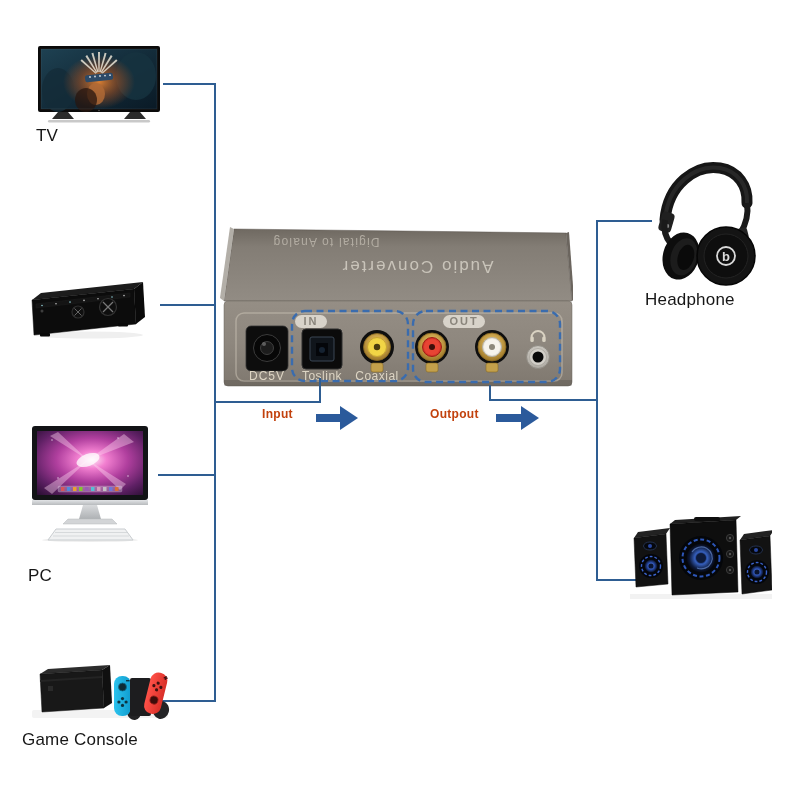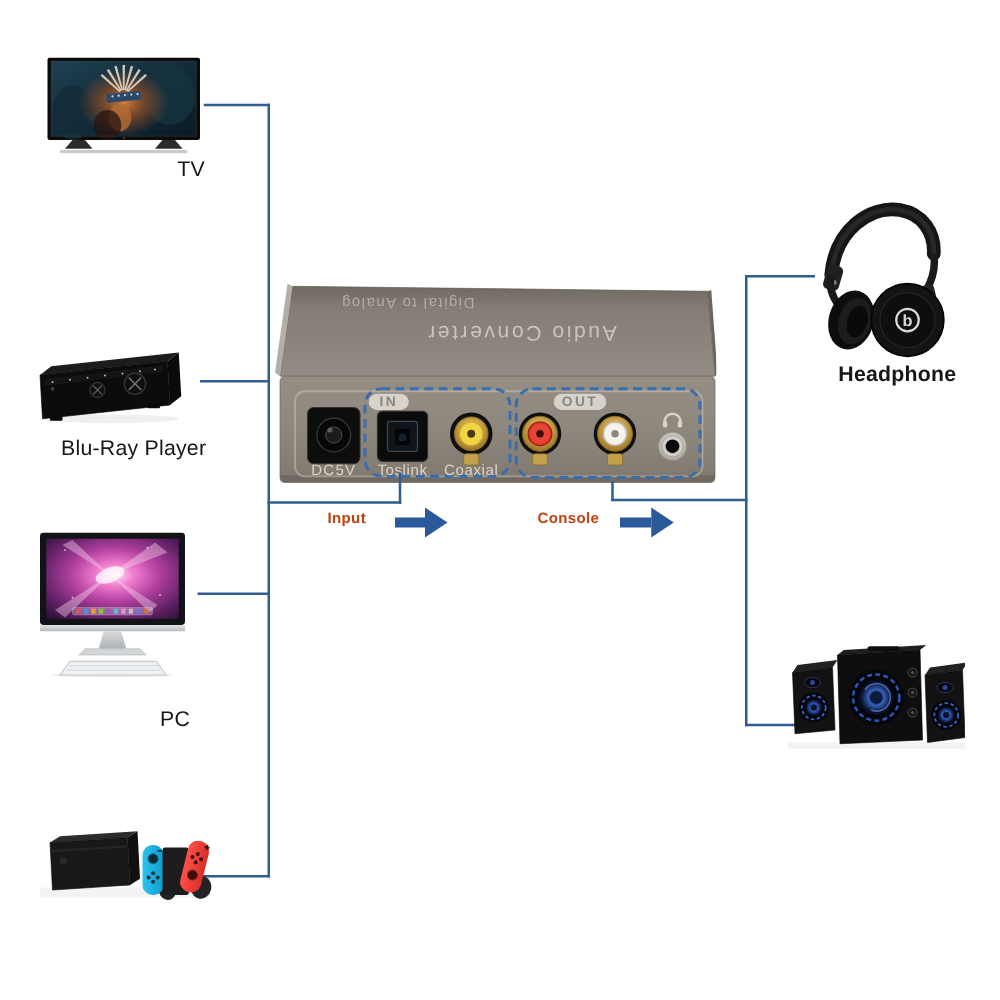--- a/index.html
+++ b/index.html
@@ -7,21 +7,21 @@
   .canvas{position:relative;width:800px;height:800px;background:#ffffff;overflow:hidden;}
 
   
   .line{position:absolute;background:#2e5d92;z-index:1;}
   .line.v{width:2px;}
   .line.h{height:2px;}
   .line.top{z-index:6;}
 
   
   .device{position:absolute;z-index:2;}
-  .dev-label{position:absolute;z-index:2;text-align:right;font-size:17px;color:#161616;letter-spacing:0.2px;}
+  .dev-label{position:absolute;z-index:2;text-align:left;font-size:17px;color:#161616;letter-spacing:0.2px;}
 
   
   .flow-label{position:absolute;z-index:6;font-size:12px;font-weight:bold;color:#c2410c;letter-spacing:0.3px;}
   .arrow{position:absolute;z-index:6;}
   .arrow .shaft{position:absolute;background:#2b5a9b;}
   .arrow .head{position:absolute;width:0;height:0;border-top:12px solid transparent;border-bottom:12px solid transparent;border-left:18px solid #2b5a9b;}
 
   svg text{font-family:"Liberation Sans",sans-serif;}
   .converter{position:absolute;left:213px;top:220px;z-index:3;}
 </style>
@@ -115,21 +115,20 @@
       <circle cx="82" cy="29" r="8.5" fill="#0e0e0e" stroke="#333333" stroke-width="1.2"></circle>
       <g stroke="#9a9a9a" stroke-width="1.2" opacity=".75">
         <line x1="77" y1="24" x2="87" y2="34"></line>
           <line x1="87" y1="24" x2="77" y2="34"></line>
       </g>
       <circle cx="16" cy="33" r="1.5" fill="#3d3d3d"></circle>
       <rect x="14" y="55" width="10" height="3.5" rx="1" fill="#090909"></rect>
       <rect x="92" y="45" width="10" height="3.5" rx="1" fill="#090909"></rect>
     </svg>
   </div>
-  <div class="dev-label" style="left:15px;top:349px;width:150px;">Blu-Ray Player</div>
 
   <div class="device" style="left:28px;top:426px;width:124px;height:116px;">
     <svg width="124" height="116" viewBox="0 0 124 116">
       <defs>
         <radialGradient id="pcbg" cx=".52" cy=".45" r=".75">
           <stop offset="0" stop-color="#ffe9f6"></stop>
             <stop offset=".18" stop-color="#f27fd0"></stop>
             <stop offset=".45" stop-color="#b03f9e"></stop>
             <stop offset=".75" stop-color="#5e2064"></stop>
             <stop offset="1" stop-color="#2a0e33"></stop>
@@ -221,20 +220,21 @@
             <circle cx="120.9" cy="26" r="1.6"></circle>
             <circle cx="128.1" cy="26" r="1.6"></circle>
             <circle cx="124.5" cy="29.4" r="1.6"></circle>
         </g>
         <circle cx="124.5" cy="40" r="4" fill="#3c0d0b" stroke="#8e1d18" stroke-width=".8"></circle>
         <rect x="128.5" y="15" width="4" height="1.4" fill="#401010"></rect>
         <rect x="129.8" y="13.7" width="1.4" height="4" fill="#401010"></rect>
       </g>
     </svg>
   </div>
+  <div class="dev-label" style="left:22px;top:730px;width:156px;">Game Console</div>
 
   <div class="device" style="left:648px;top:156px;width:110px;height:132px;">
     <svg width="110" height="132" viewBox="0 0 110 132">
       <path d="M17,64 C20,28 48,8 72,12 C90,15 100,30 99,47" fill="none" stroke="#161616" stroke-width="11" stroke-linecap="round"></path>
       <path d="M17,64 C20,28 48,8 72,12 C90,15 100,30 99,47" fill="none" stroke="#2f2f2f" stroke-width="4" opacity=".7"></path>
       <rect x="12" y="56" width="13" height="20" rx="4" fill="#202020" transform="rotate(16 18 66)"></rect>
       <circle cx="19" cy="70" r="2.2" fill="#8a8a8a"></circle>
       <path d="M99,47 C101,60 97,70 92,78" stroke="#1a1a1a" stroke-width="6" fill="none"></path>
       <path d="M17,64 C15,74 18,82 23,88" stroke="#1a1a1a" stroke-width="6" fill="none"></path>
       <rect x="88" y="72" width="12" height="12" rx="3" fill="#232323" transform="rotate(-14 94 78)"></rect>
@@ -242,21 +242,21 @@
         <ellipse cx="33" cy="100" rx="18" ry="24" fill="#0d0d0d"></ellipse>
         <ellipse cx="36" cy="100" rx="13" ry="19" fill="#1c1c1c"></ellipse>
         <ellipse cx="38" cy="100" rx="8" ry="13" fill="#0a0a0a"></ellipse>
       </g>
       <circle cx="78" cy="100" r="29" fill="#141414" stroke="#050505" stroke-width="1.5"></circle>
       <circle cx="78" cy="100" r="22" fill="#0e0e0e" stroke="#232323"></circle>
       <circle cx="78" cy="100" r="9" fill="none" stroke="#d9d9d9" stroke-width="1.8"></circle>
       <text x="78" y="105" text-anchor="middle" font-size="13" font-weight="bold" fill="#d9d9d9">b</text>
     </svg>
   </div>
-  <div class="dev-label" style="left:645px;top:290px;width:120px;font-weight:bold;">Headphone</div>
+  <div class="dev-label" style="left:645px;top:290px;width:120px;">Headphone</div>
 
   <div class="device" style="left:630px;top:516px;width:142px;height:86px;">
     <svg width="142" height="86" viewBox="0 0 142 86">
       <defs>
         <radialGradient id="rgGlow" cx=".5" cy=".5" r=".5">
           <stop offset="0" stop-color="#9cc2ff"></stop>
             <stop offset=".5" stop-color="#2d53b8"></stop>
             <stop offset="1" stop-color="#060a18"></stop>
         </radialGradient>
         <radialGradient id="rgGlow2" cx=".5" cy=".5" r=".5">
@@ -403,19 +403,19 @@
       </g>
     </svg>
   </div>
 
   <div class="flow-label" style="left:262px;top:407px;">Input</div>
   <div class="arrow">
     <div class="shaft" style="left:316px;top:414px;width:24px;height:8px;"></div>
     <div class="head" style="left:340px;top:406px;"></div>
   </div>
 
-  <div class="flow-label" style="left:430px;top:407px;">Console</div>
+  <div class="flow-label" style="left:430px;top:407px;">Outpout</div>
   <div class="arrow">
     <div class="shaft" style="left:496px;top:414px;width:25px;height:8px;"></div>
     <div class="head" style="left:521px;top:406px;"></div>
   </div>
 
 </div>
 
 </body></html>

